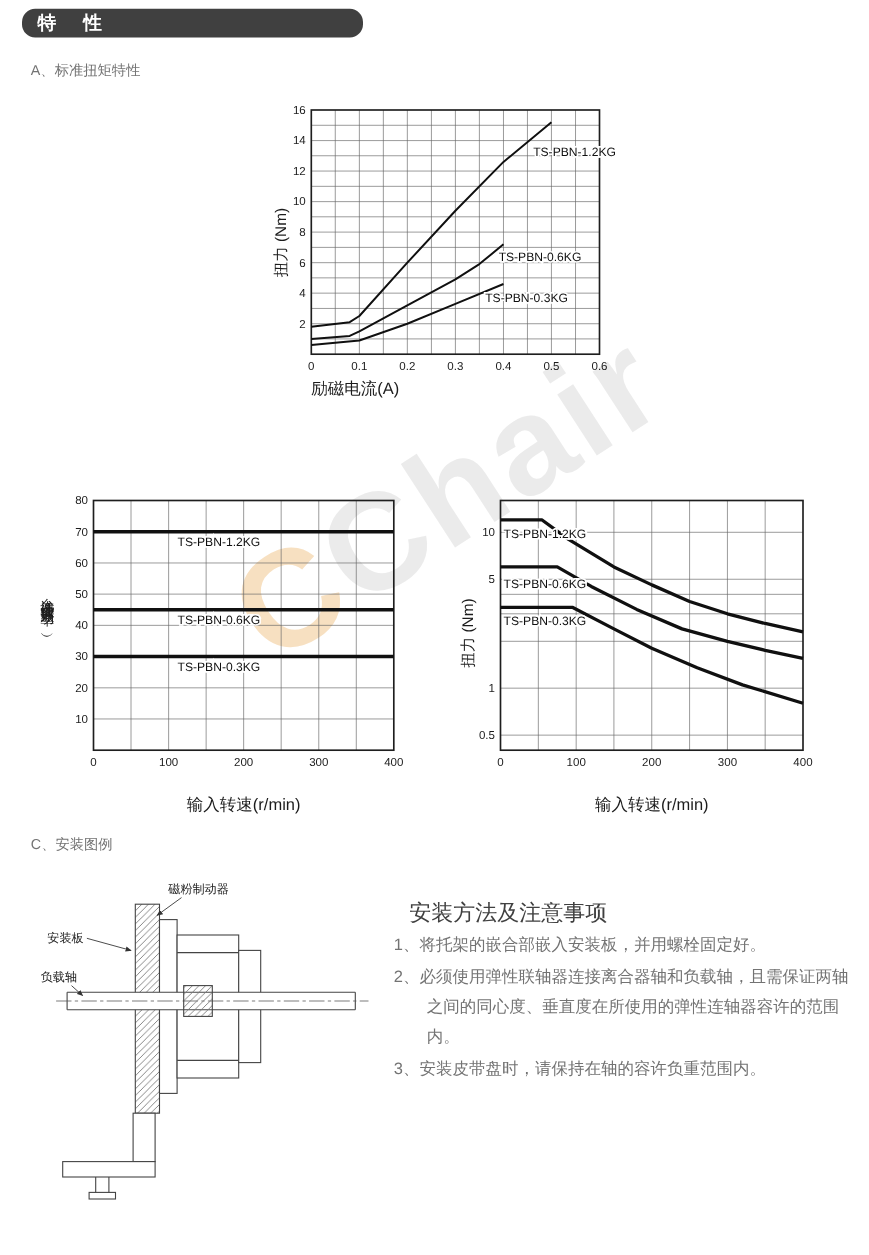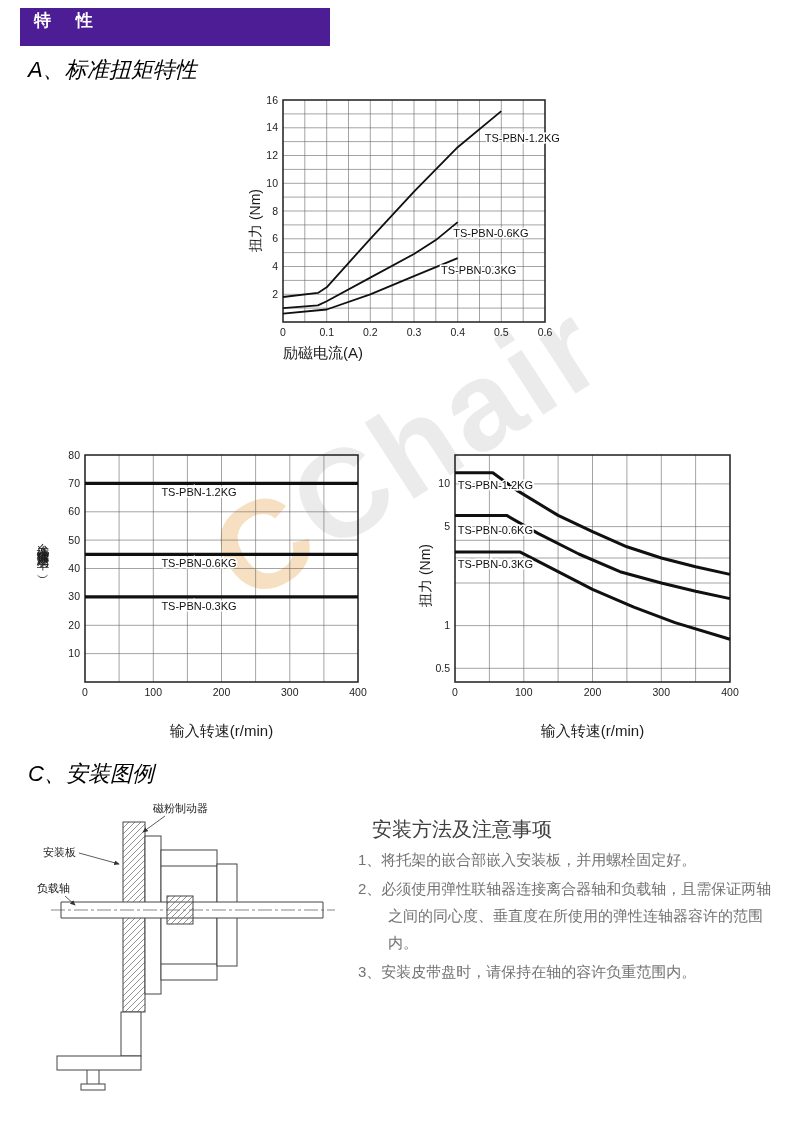--- a/index.html
+++ b/index.html
@@ -1,23 +1,23 @@
 <!DOCTYPE html>
 <html><head>
 <meta charset="utf-8">
 <style>
   *{margin:0;padding:0;box-sizing:border-box}
   html,body{background:#fff}
   body{font-family:"Liberation Sans","DejaVu Sans",sans-serif;}
   .page{position:relative;width:790px;height:1141px;background:#fff;overflow:hidden;}
 
-  .banner{position:absolute;left:20px;top:8px;width:310px;height:38px;background:#4c1d95;}
+  .banner{position:absolute;left:20px;top:8px;width:310px;height:26px;background:#404040;border-radius:12px;}
   .banner-text{display:block;color:#fff;font-size:17px;font-weight:bold;letter-spacing:10px;line-height:26px;padding-left:14px;}
 
-  .sec-title{position:absolute;font-size:22px;color:#000000;font-style:italic;}
+  .sec-title{position:absolute;font-size:13px;color:#737373;}
   #title-a{left:28px;top:55px;}
   #title-b{left:28px;top:395px;}
   #title-c{left:28px;top:759px;}
 
   .chart{position:absolute;}
   #chartA{left:238px;top:92px;}
   #chartB1{left:55px;top:447px;}
   #chartB2{left:421px;top:447px;}
 
   .axis-label{position:absolute;color:#1c1c1c;}

